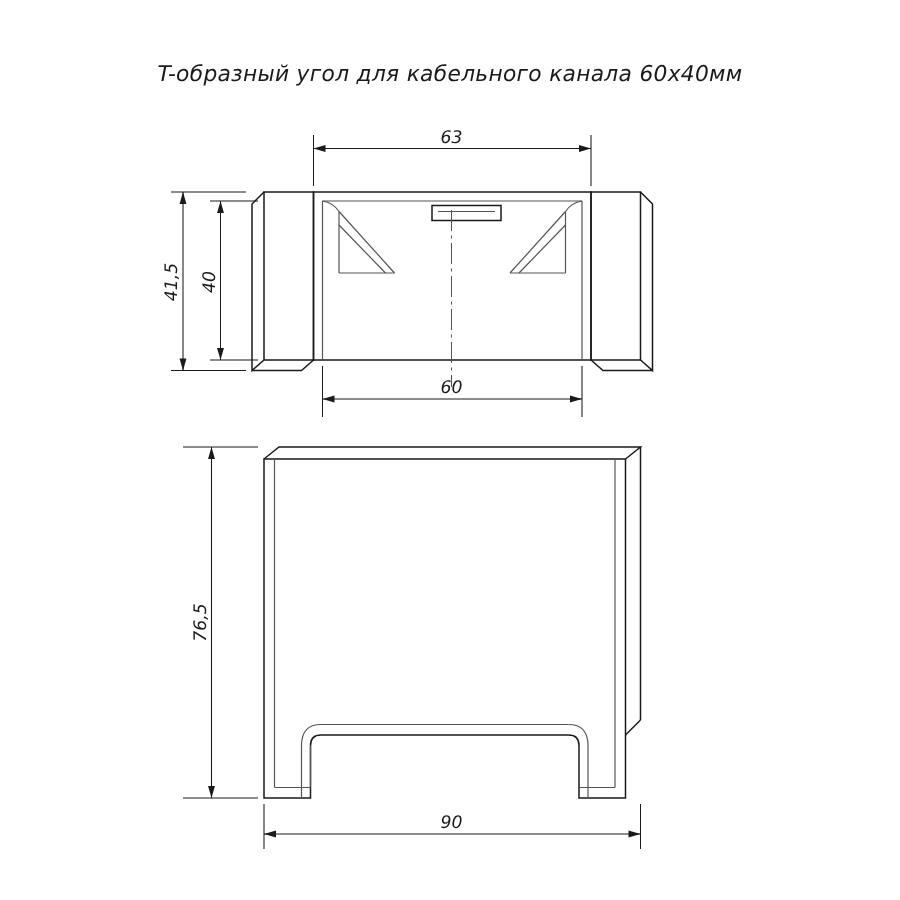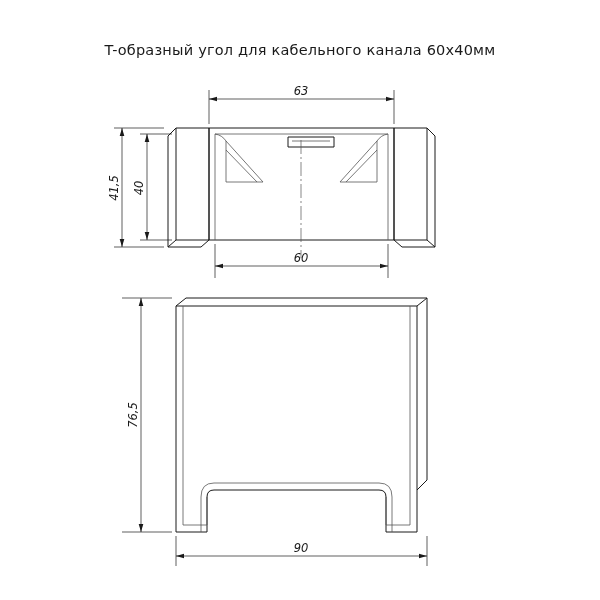--- a/index.html
+++ b/index.html
@@ -15,20 +15,21 @@
     font-family: "DejaVu Sans", sans-serif;
     overflow: hidden;
   }
   #title {
     position: absolute;
     left: 0;
     top: 42px;
     width: 600px;
     text-align: center;
     font-family: "DejaVu Sans", sans-serif;
+    font-style: italic;
     font-size: 14.5px;
     color: #1a1a1a;
     letter-spacing: 0.2px;
     white-space: nowrap;
   }
   svg {
     position: absolute;
     left: 0;
     top: 0;
   }

